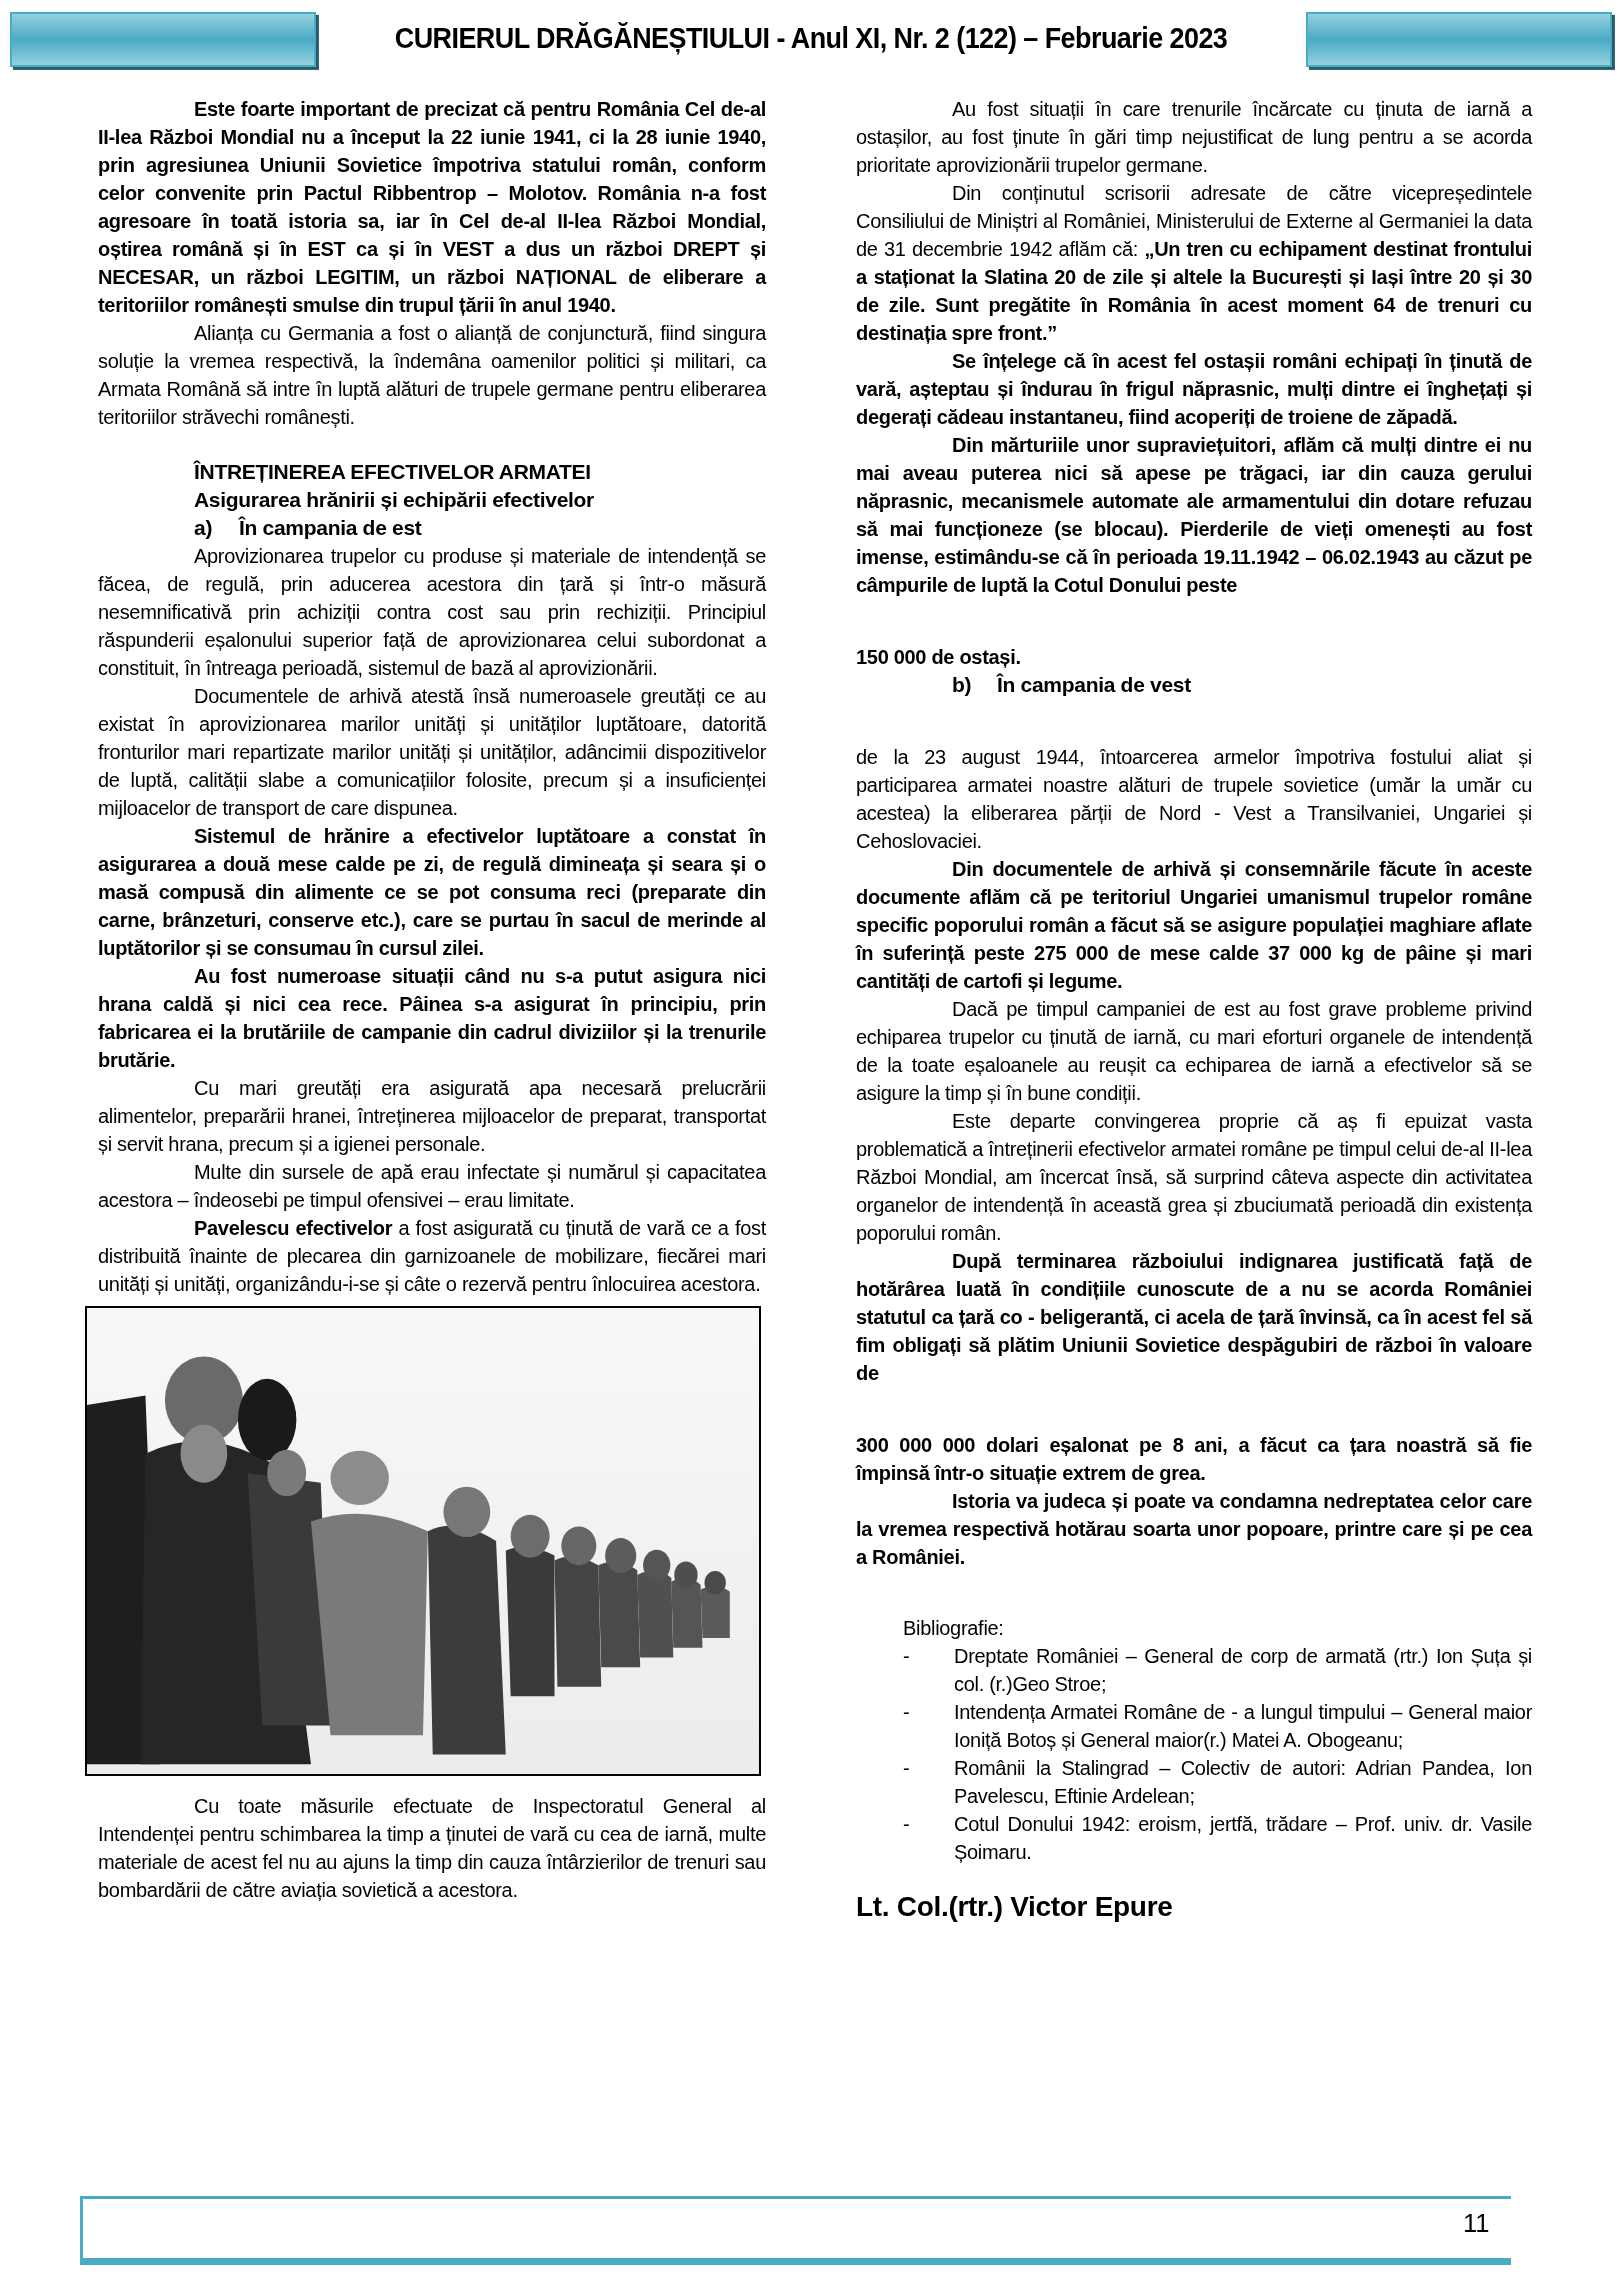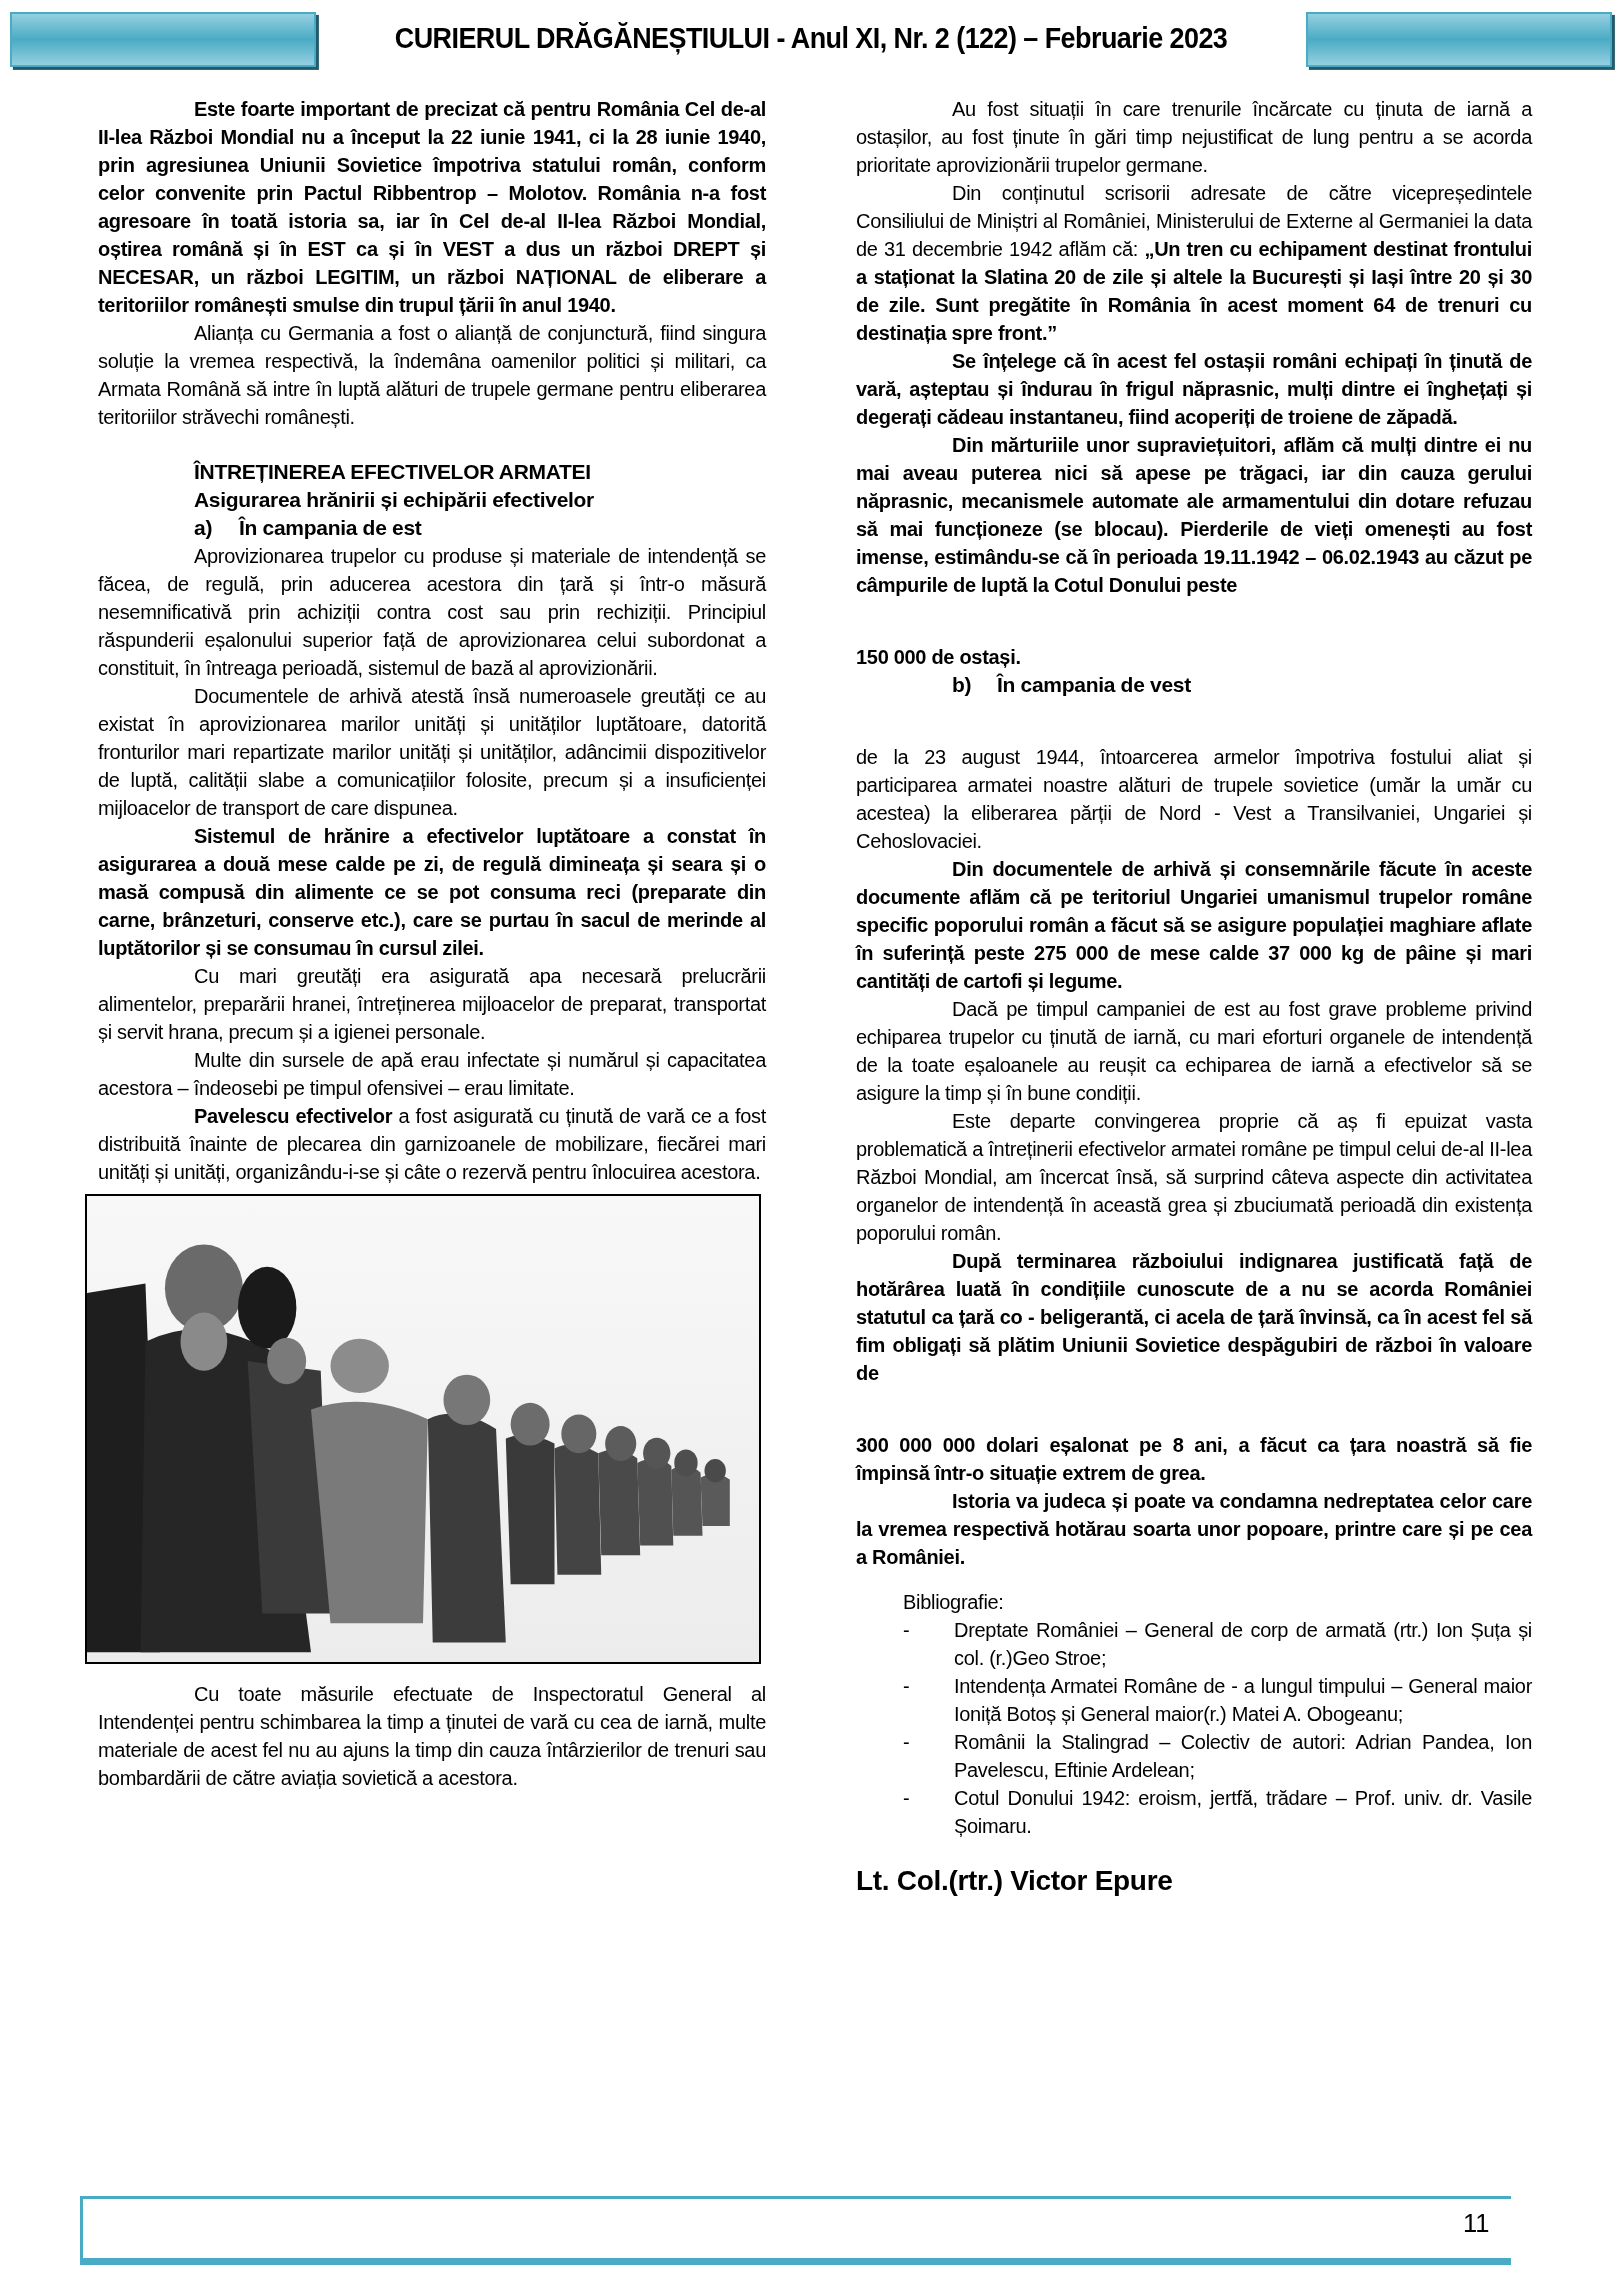--- a/index.html
+++ b/index.html
@@ -13,21 +13,21 @@
   #col-right { left: 856px; width: 676px; }
   .col p { margin: 0; text-indent: 96px; }
   .col p.noind { text-indent: 0; margin-top: 44px; }
   .b { font-weight: bold; }
   .heading { margin: 0; padding-left: 96px; font-weight: bold; font-size: 21px; text-align: left; }
   .heading.first { margin-top: 27.4px; }
   .sub { padding-left: 96px; font-weight: bold; font-size: 21px; margin: 0; }
   .sub .lbl { display: inline-block; width: 45px; }
   .photo { width: 676px; height: 470px; margin: 7.8px 0 15.7px -12.7px; border: 2.9px solid #000; box-sizing: border-box; position: relative; overflow: hidden; background: #fafafa; }
   .photo svg { display: block; width: 100%; height: 100%; }
-  .biblio { margin-top: 17px; padding-left: 47px; text-align: justify; }
+  .biblio { margin-top: 43px; padding-left: 47px; text-align: justify; }
   .biblio .bib-title { text-align: left; }
   .biblio ul { list-style: none; margin: 0; padding: 0; }
   .biblio li { position: relative; padding-left: 51px; }
   .biblio li .dash { position: absolute; left: 0; top: 0; }
   .author { margin-top: 27.4px; text-align: left; font-weight: bold; font-size: 28px; }
   #footer-box { position: absolute; left: 80px; top: 2196px; width: 1431px; height: 69px; border-top: 3.9px solid #4aabc4; border-left: 3.9px solid #4aabc4; border-bottom: 7.8px solid #4aabc4; box-sizing: border-box; }
   #page-number { position: absolute; right: 21.6px; top: 9.8px; font-size: 25.5px; font-family: "Liberation Sans", sans-serif; }
 </style>
 </head>
 <body>
@@ -42,20 +42,21 @@
 
   <div class="heading first">ÎNTREȚINEREA EFECTIVELOR ARMATEI</div>
   <div class="heading">Asigurarea hrănirii și echipării efectivelor</div>
   <div class="sub">
     <span class="lbl">a)</span><span>În campania de est</span>
   </div>
 
   <p>Aprovizionarea trupelor cu produse și materiale de intendență se făcea, de regulă, prin aducerea acestora din țară și într-o măsură nesemnificativă prin achiziții contra cost sau prin rechiziții. Principiul răspunderii eșalonului superior față de aprovizionarea celui subordonat a constituit, în întreaga perioadă, sistemul de bază al aprovizionării.</p>
   <p>Documentele de arhivă atestă însă numeroasele greutăți ce au existat în aprovizionarea marilor unități și unităților luptătoare, datorită fronturilor mari repartizate marilor unități și unităților, adâncimii dispozitivelor de luptă, calității slabe a comunicațiilor folosite, precum și a insuficienței mijloacelor de transport de care dispunea.</p>
   <p class="b">Sistemul de hrănire a efectivelor luptătoare a constat în asigurarea a două mese calde pe zi, de regulă dimineața și seara și o masă compusă din alimente ce se pot consuma reci (preparate din carne, brânzeturi, conserve etc.), care se purtau în sacul de merinde al luptătorilor și se consumau în cursul zilei.</p>
+  <p class="b">Au fost numeroase situații când nu s-a putut asigura nici hrana caldă și nici cea rece. Pâinea s-a asigurat în principiu, prin fabricarea ei la brutăriile de campanie din cadrul diviziilor și la trenurile brutărie.</p>
   <p>Cu mari greutăți era asigurată apa necesară prelucrării alimentelor, preparării hranei, întreținerea mijloacelor de preparat, transportat și servit hrana, precum și a igienei personale.</p>
   <p>Multe din sursele de apă erau infectate și numărul și capacitatea acestora – îndeosebi pe timpul ofensivei – erau limitate.</p>
   <p><span class="b">Pavelescu efectivelor</span><span> a fost asigurată cu ținută de vară ce a fost distribuită înainte de plecarea din garnizoanele de mobilizare, fiecărei mari unități și unități, organizându-i-se și câte o rezervă pentru înlocuirea acestora.</span></p>
 
   <div class="photo" title="Soldați români în ținută de iarnă, aliniați pe zăpadă">
     <svg viewBox="0 0 690 480" preserveAspectRatio="none">
       <defs>
         <linearGradient id="snow" x1="0" y1="0" x2="0" y2="1">
           <stop offset="0" stop-color="#f8f8f8"></stop>
           <stop offset="1" stop-color="#ececec"></stop>

